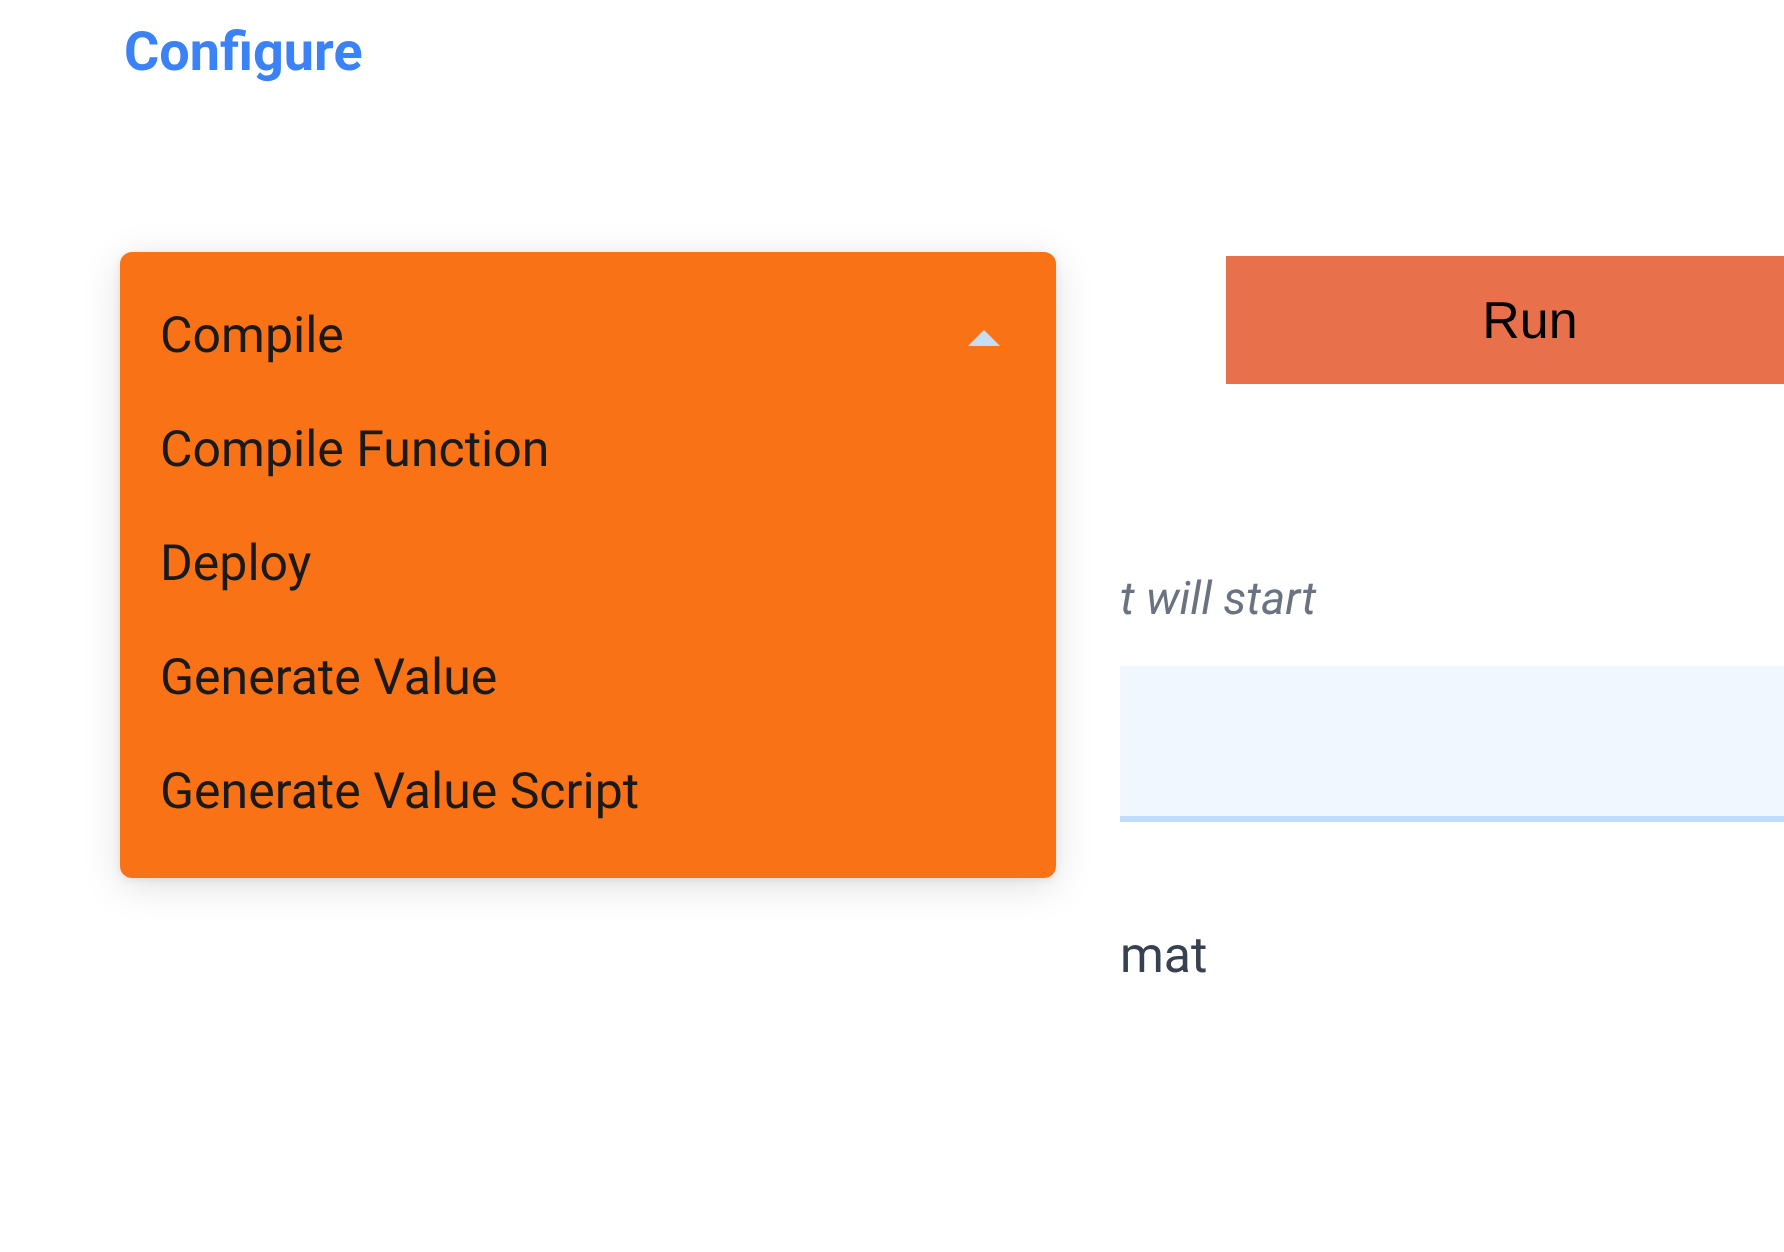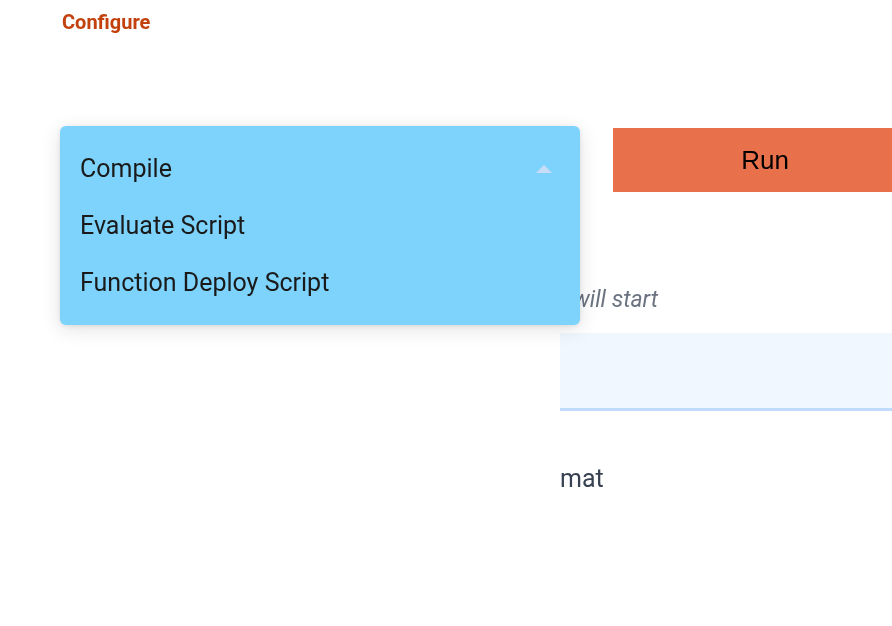--- a/index.html
+++ b/index.html
@@ -12,23 +12,23 @@
       background: #ffffff;
       width: 892px;
       height: 626px;
       position: relative;
       overflow: hidden;
     }
     .page-title {
       position: absolute;
       top: 10px;
       left: 62px;
-      font-size: 20px;
+      font-size: 27px;
       font-weight: 700;
-      color: #c2410c;
+      color: #3b82f6;
     }
     .run-button {
       position: absolute;
       top: 128px;
       left: 613px;
       width: 304px;
       height: 64px;
       background: #e8704b;
       color: #000000;
       font-size: 26px;
@@ -60,22 +60,22 @@
       position: absolute;
       top: 464px;
       left: 560px;
       font-size: 25px;
       color: #374151;
     }
     .dropdown-panel {
       position: absolute;
       top: 126px;
       left: 60px;
-      width: 520px;
-      background: #7dd3fc;
+      width: 468px;
+      background: #f97316;
       border-radius: 6px;
       box-shadow: 0 4px 20px rgba(0,0,0,0.12), 0 1px 4px rgba(0,0,0,0.08);
       padding: 14px 0;
     }
     .dropdown-item {
       padding: 14px 20px 14px 20px;
       font-size: 25px;
       color: #1a1a1a;
       cursor: pointer;
       display: flex;
@@ -105,18 +105,24 @@
 <div class="input-box"></div>
 
 <div class="format-text">mat</div>
 
 <div class="dropdown-panel">
   <div class="dropdown-item">
     <span>Compile</span>
     <span class="caret-up"></span>
   </div>
   <div class="dropdown-item">
-    <span>Evaluate Script</span>
+    <span>Compile Function</span>
   </div>
   <div class="dropdown-item">
-    <span>Function Deploy Script</span>
+    <span>Deploy</span>
+  </div>
+  <div class="dropdown-item">
+    <span>Generate Value</span>
+  </div>
+  <div class="dropdown-item">
+    <span>Generate Value Script</span>
   </div>
 </div>
 
 </body></html>

